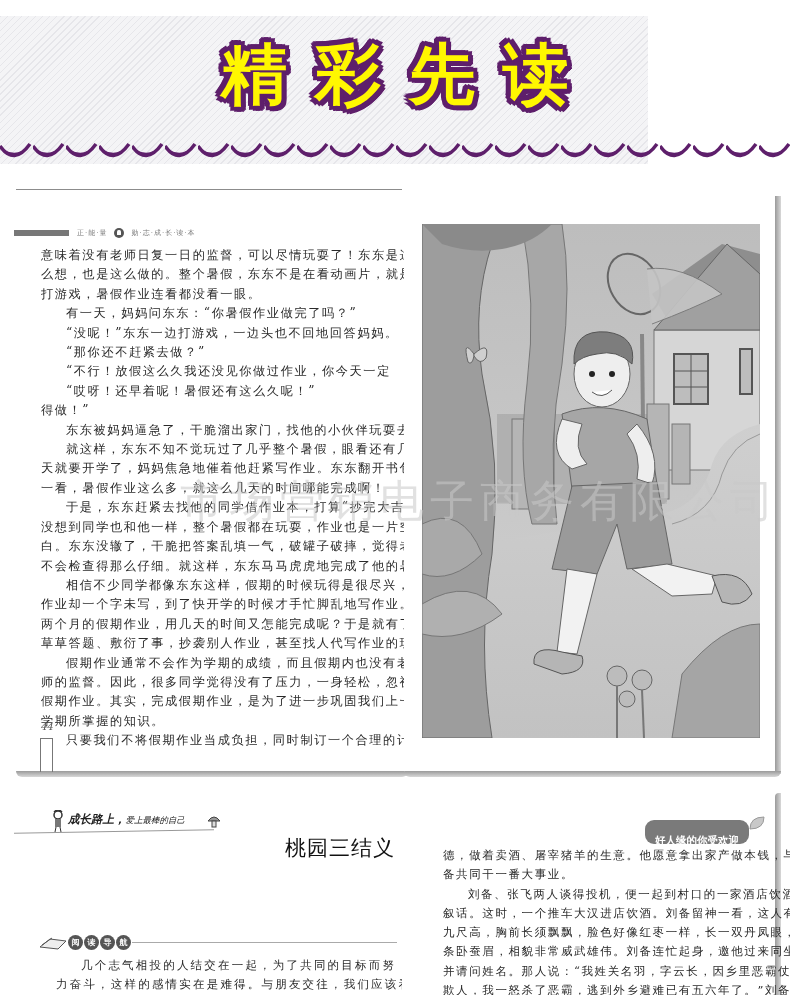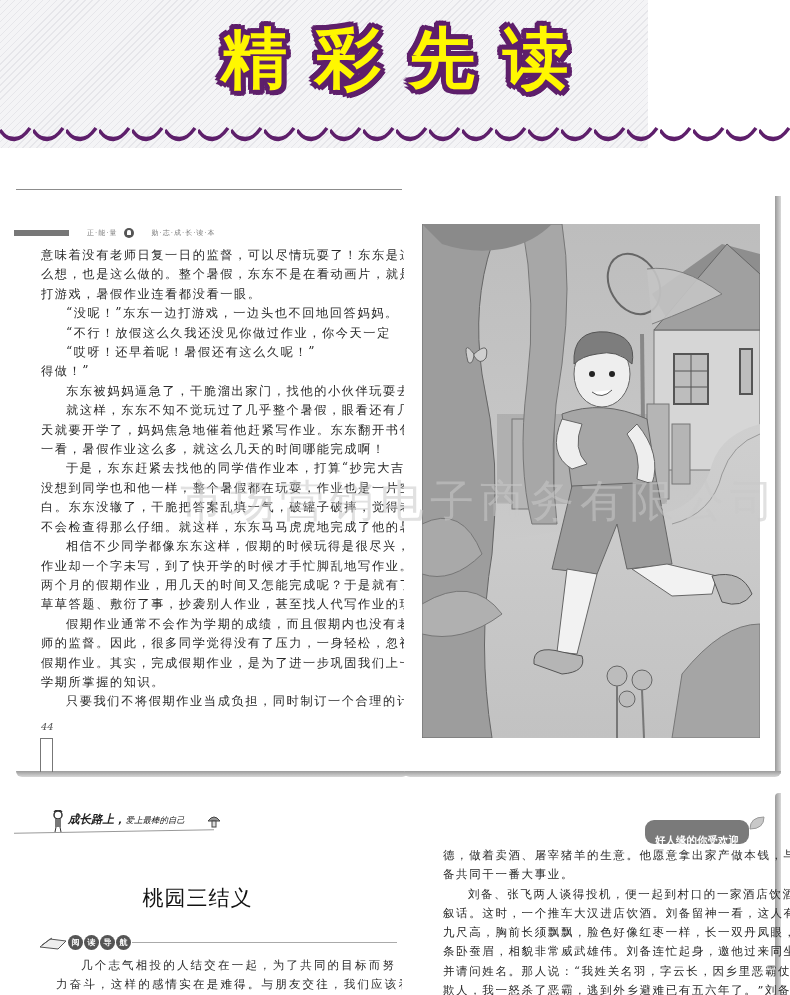--- a/index.html
+++ b/index.html
@@ -1,21 +1,21 @@
 <!DOCTYPE html>
 <html><head>
 <meta charset="utf-8">
 <style>
   * { box-sizing: border-box; margin: 0; padding: 0; }
   html, body { width: 790px; height: 995px; overflow: hidden; background: #ffffff; }
   body { position: relative; font-family: "DejaVu Serif", "Liberation Serif", serif; color: #2b2b2b; }
 
   
   .banner {
-    position: absolute; left: 0; top: 0; width: 648px; height: 148px;
+    position: absolute; left: 0; top: 16px; width: 648px; height: 148px;
     background-color: #f4f4f6;
     background-image: repeating-linear-gradient(135deg, #e6e6ea 0 1px, transparent 1px 5px);
   }
   .banner-title {
     position: absolute; left: 0; top: 14px; width: 790px; text-align: center;
     font-family: "DejaVu Sans", sans-serif; font-weight: bold; font-size: 66px; letter-spacing: 28px;
     color: #fff700;
     text-shadow:
       -4px -4px 0 #5e1f6b, 4px -4px 0 #5e1f6b, -4px 4px 0 #5e1f6b, 4px 4px 0 #5e1f6b,
       0 -5px 0 #5e1f6b, 0 5px 0 #5e1f6b, -5px 0 0 #5e1f6b, 5px 0 0 #5e1f6b,
@@ -26,21 +26,21 @@
 
   
   .page { position: absolute; background: #fff; }
   .page-shadow-bottom { position: absolute; height: 6px; background: linear-gradient(#9a9a9a, #d8d8d8); border-radius: 0 0 6px 6px; }
   .page-shadow-right { position: absolute; width: 6px; background: linear-gradient(90deg, #9a9a9a, #d8d8d8); }
 
   
   .rule-top { position: absolute; left: 16px; top: 189px; width: 386px; height: 1px; background: #8c8c8c; }
   .running-header { position: absolute; left: 14px; top: 227px; height: 12px; display: flex; align-items: center; font-family: "DejaVu Sans", sans-serif; font-size: 7px; color: #777; }
   .running-header .bar { width: 55px; height: 6px; background: #777; margin-right: 8px; }
-  .running-header .txt { letter-spacing: 1px; margin-left: 10px; }
+  .running-header .txt { letter-spacing: 1px; }
   .running-header .emblem { width: 10px; height: 10px; border-radius: 50%; background: #555; margin: 0 7px; position: relative; }
   .running-header .emblem::after { content: ""; position: absolute; left: 3px; top: 2px; width: 4px; height: 5px; background: #fff; border-radius: 40% 40% 10% 10%; }
 
   .body-text { position: absolute; font-size: 12.2px; line-height: 19.4px; color: #2a2a2a; letter-spacing: 1.6px; }
   .body-text p { white-space: nowrap; }
   .body-text p.ind { text-indent: 25px; }
 
   .page-num { position: absolute; left: 41px; top: 721px; font-style: italic; font-size: 10px; color: #555; text-align: right; }
   .page-tab { position: absolute; left: 40px; top: 738px; width: 13px; height: 34px; border: 1px solid #777; border-bottom: none; }
 
@@ -53,21 +53,21 @@
   .illustration { position: absolute; left: 422px; top: 224px; width: 338px; height: 514px; background: #c9c9c9; overflow: hidden; }
 
   
   .chapter-header { position: absolute; left: 14px; top: 806px; width: 206px; height: 30px; }
   .chapter-header .label { position: absolute; left: 54px; top: 6px; font-family: "DejaVu Sans", sans-serif; font-weight: bold; font-style: italic; font-size: 11.5px; color: #222; white-space: nowrap; }
   .chapter-header .label .sub { font-size: 8.5px; font-weight: normal; }
   .chapter-header .line { position: absolute; left: 0; top: 25px; width: 200px; height: 1px; background: #999; transform: rotate(-1deg); }
   .chapter-header .kid { position: absolute; left: 37px; top: 4px; }
   .chapter-header .mush { position: absolute; left: 193px; top: 8px; }
 
-  .chapter-title { position: absolute; left: 0; top: 884px; width: 395px; text-align: center; font-family: Liberation Sans, sans-serif; font-size: 21px; color: #111; letter-spacing: 1px; }
+  .chapter-title { position: absolute; left: 0; top: 834px; width: 395px; text-align: right; font-family: Liberation Sans, sans-serif; font-size: 21px; color: #111; letter-spacing: 1px; }
 
   .guide-header { position: absolute; left: 38px; top: 934px; width: 310px; height: 18px; }
   .guide-header .line { position: absolute; left: 80px; top: 8px; width: 265px; height: 1px; background: #aaa; }
   .guide-header .badge { position: absolute; top: 1px; width: 15px; height: 15px; border-radius: 50%; background: #555; color: #fff; font-family: "DejaVu Sans", sans-serif; font-size: 8px; font-weight: bold; text-align: center; line-height: 15px; }
 
   .section-pill { position: absolute; left: 645px; top: 820px; height: 17px; padding: 12px 10px; border-radius: 9px; background: #7a7a7a; color: #fff; font-family: "DejaVu Sans", sans-serif; font-size: 10.5px; font-weight: bold; line-height: 17px; white-space: nowrap; }
   .leaf { position: absolute; left: 748px; top: 815px; }
 </style>
 </head>
 <body>
@@ -93,21 +93,23 @@
   <span class="bar"></span>
   <span class="txt">正·能·量</span>
   <span class="emblem"></span>
   <span class="txt">勋·志·成·长·读·本</span>
 </div>
 
 <div class="body-text" style="left:41px;top:246px;" id="p44">
     <p>意味着没有老师日复一日的监督，可以尽情玩耍了！东东是这</p>
     <p>么想，也是这么做的。整个暑假，东东不是在看动画片，就是在</p>
     <p>打游戏，暑假作业连看都没看一眼。</p>
+    <p class="ind">有一天，妈妈问东东：“你暑假作业做完了吗？”</p>
     <p class="ind">“没呢！”东东一边打游戏，一边头也不回地回答妈妈。</p>
+    <p class="ind">“那你还不赶紧去做？”</p>
     <p class="ind">“不行！放假这么久我还没见你做过作业，你今天一定</p>
     <p class="ind">“哎呀！还早着呢！暑假还有这么久呢！”</p>
     <p>得做！”</p>
     <p class="ind">东东被妈妈逼急了，干脆溜出家门，找他的小伙伴玩耍去了。</p>
     <p class="ind">就这样，东东不知不觉玩过了几乎整个暑假，眼看还有几</p>
     <p>天就要开学了，妈妈焦急地催着他赶紧写作业。东东翻开书包</p>
     <p>一看，暑假作业这么多，就这么几天的时间哪能完成啊！</p>
     <p class="ind">于是，东东赶紧去找他的同学借作业本，打算“抄完大吉”。</p>
     <p>没想到同学也和他一样，整个暑假都在玩耍，作业也是一片空</p>
     <p>白。东东没辙了，干脆把答案乱填一气，破罐子破摔，觉得老师</p>

